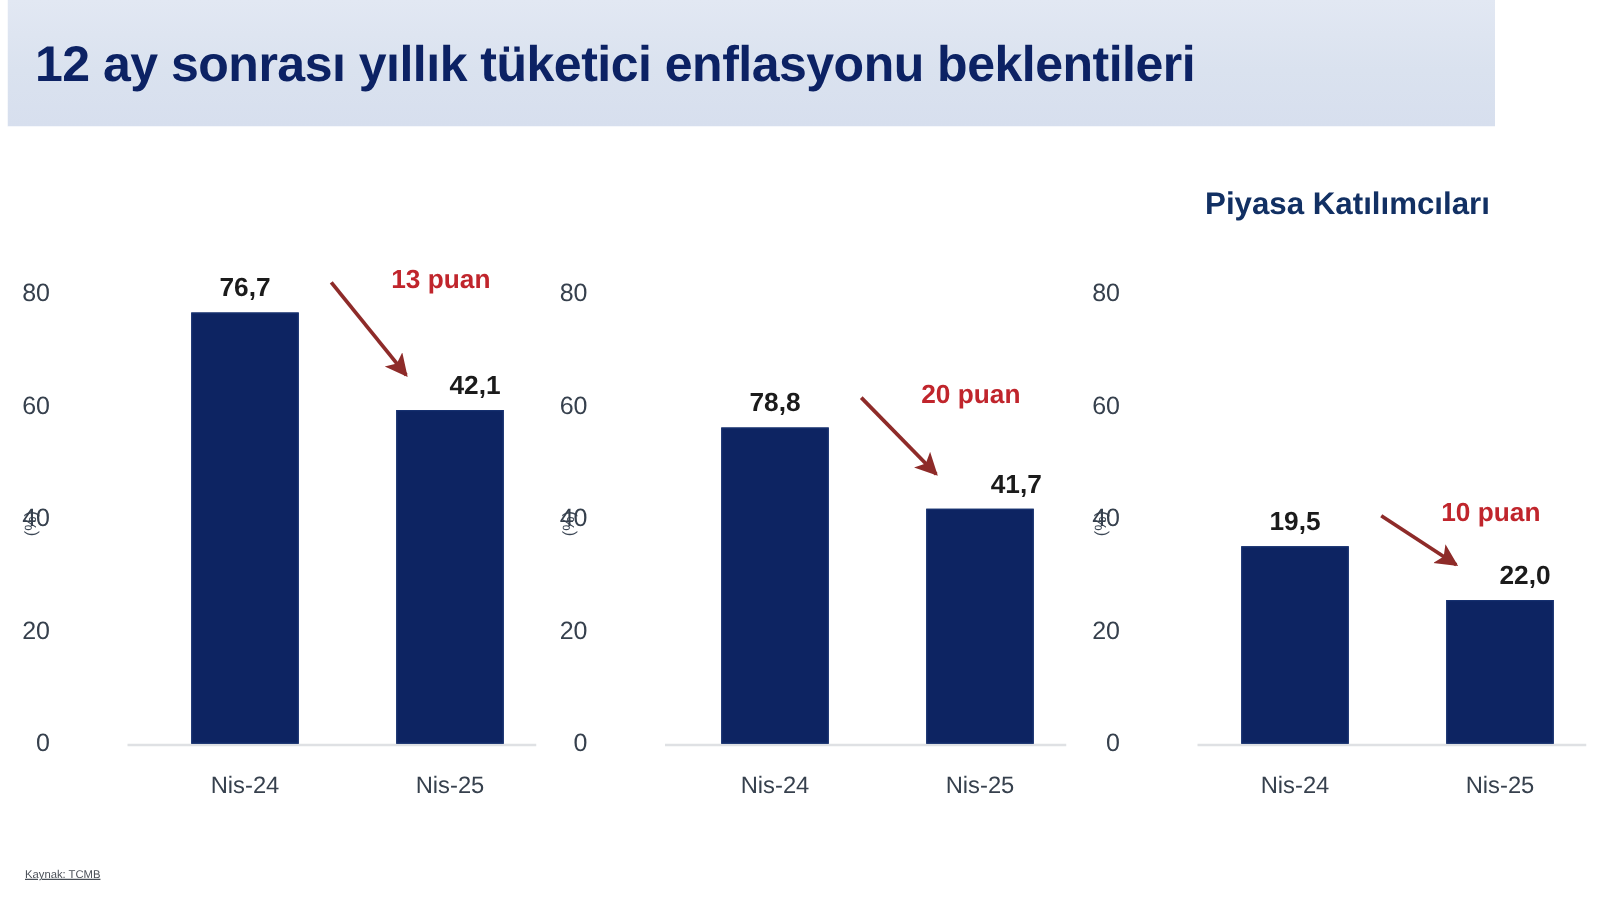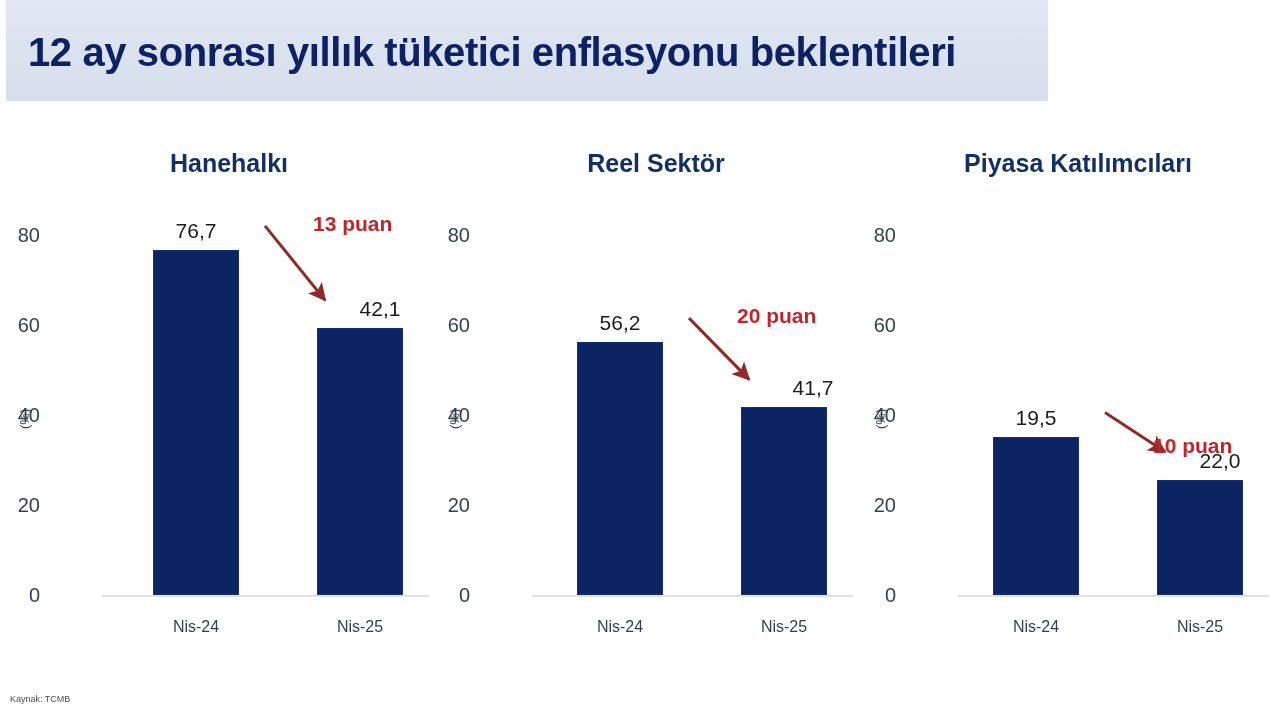--- a/index.html
+++ b/index.html
@@ -13,21 +13,21 @@
     font-family: "Liberation Sans", sans-serif;
     overflow: hidden;
     position: relative;
   }
 
   
   #title-banner {
     position: absolute;
     left: 0;
     top: 0;
-    width: 1048px;
+    width: 1196px;
     height: 101px;
     background: linear-gradient(to bottom, #e2e8f3 0%, #dae2ef 55%, #d7dfee 100%);
     box-sizing: border-box;
     border-left: 6px solid #ffffff;
   }
   #title-text {
     position: absolute;
     left: 22px;
     top: 29px;
     font-size: 40px;
@@ -105,29 +105,29 @@
   .bar {
     position: absolute;
     background: #0d2462;
     border: 1px solid #16306f;
     box-sizing: border-box;
   }
 
   .bar-value {
     position: absolute;
     font-size: 21px;
-    font-weight: normal;
+    font-weight: bold;
     color: #1b1b1b;
     white-space: nowrap;
     text-align: center;
   }
 
   .xtick {
     position: absolute;
-    font-size: 16px;
+    font-size: 19px;
     color: #36404d;
     white-space: nowrap;
     text-align: center;
   }
 
   .delta-label {
     position: absolute;
     font-size: 21px;
     font-weight: bold;
     color: #c0252c;
@@ -139,38 +139,38 @@
     left: 0;
     top: 0;
     width: 430px;
     height: 560px;
     pointer-events: none;
   }
 
   
   #source-note {
     position: absolute;
-    left: 10px;
+    left: 20px;
     top: 694px;
     font-size: 9px;
     color: #4a4f57;
     white-space: nowrap;
+    text-decoration: underline;
   }
 </style>
 </head>
 <body>
 
 <div id="title-banner">
   <div id="title-text">12 ay sonrası yıllık tüketici enflasyonu beklentileri</div>
 </div>
 
 <div id="charts-area">
 
   <div class="panel" id="panel-0">
-    <div class="panel-title">Hanehalkı</div>
     <div class="plot">
         <div class="axis-unit" style="left: 17px; top: 328px;">(%)</div>
         <div class="ytick" style="left: -6px; top: 484px;">0</div>
         <div class="ytick" style="left: -6px; top: 394px;">20</div>
         <div class="ytick" style="left: -6px; top: 304px;">40</div>
         <div class="ytick" style="left: -6px; top: 214px;">60</div>
         <div class="ytick" style="left: -6px; top: 124px;">80</div>
         <div class="baseline" style="left: 102px; top: 494px; width: 327px;"></div>
         <div class="bar" style="left: 153px; width: 86px; top: 148.85px; height: 345.15px;"></div>
         <div class="bar-value" style="left: 139px; width: 114px; top: 117.85px;">76,7</div>
@@ -184,31 +184,30 @@
               <path d="M0,0 L6,3 L0,6 L1.4,3 Z" fill="#8e2b29"></path>
             </marker>
           </defs>
           <line x1="265" y1="124.84999999999997" x2="325" y2="199.15000000000003" stroke="#8e2b29" stroke-width="3" marker-end="url(#ah0)"></line>
         </svg>
         <div class="delta-label" style="left: 313px; top: 110.85px;">13 puan</div>
       </div>
   </div>
 
   <div class="panel" id="panel-1">
-    <div class="panel-title">Reel Sektör</div>
     <div class="plot">
         <div class="axis-unit" style="left: 17px; top: 328px;">(%)</div>
         <div class="ytick" style="left: -6px; top: 484px;">0</div>
         <div class="ytick" style="left: -6px; top: 394px;">20</div>
         <div class="ytick" style="left: -6px; top: 304px;">40</div>
         <div class="ytick" style="left: -6px; top: 214px;">60</div>
         <div class="ytick" style="left: -6px; top: 124px;">80</div>
         <div class="baseline" style="left: 102px; top: 494px; width: 321px;"></div>
         <div class="bar" style="left: 147px; width: 86px; top: 241.1px; height: 252.9px;"></div>
-        <div class="bar-value" style="left: 133px; width: 114px; top: 210.1px;">56,2</div>
+        <div class="bar-value" style="left: 133px; width: 114px; top: 210.1px;">78,8</div>
         <div class="xtick" style="left: 125px; width: 130px; top: 517px;">Nis-24</div>
         <div class="bar" style="left: 311px; width: 86px; top: 306.35px; height: 187.65px;"></div>
         <div class="bar-value" style="left: 326px; width: 114px; top: 275.35px;">41,7</div>
         <div class="xtick" style="left: 289px; width: 130px; top: 517px;">Nis-25</div>
         <svg class="arrow-svg" viewBox="0 0 430 560">
           <defs>
             <marker id="ah1" markerWidth="7" markerHeight="7" refX="5.4" refY="3" orient="auto" markerUnits="strokeWidth">
               <path d="M0,0 L6,3 L0,6 L1.4,3 Z" fill="#8e2b29"></path>
             </marker>
           </defs>
@@ -235,19 +234,19 @@
         <div class="bar-value" style="left: 307px; width: 114px; top: 347.8px;">22,0</div>
         <div class="xtick" style="left: 279px; width: 130px; top: 517px;">Nis-25</div>
         <svg class="arrow-svg" viewBox="0 0 430 560">
           <defs>
             <marker id="ah2" markerWidth="7" markerHeight="7" refX="5.4" refY="3" orient="auto" markerUnits="strokeWidth">
               <path d="M0,0 L6,3 L0,6 L1.4,3 Z" fill="#8e2b29"></path>
             </marker>
           </defs>
           <line x1="249" y1="311.6" x2="309" y2="350.8" stroke="#8e2b29" stroke-width="3" marker-end="url(#ah2)"></line>
         </svg>
-        <div class="delta-label" style="left: 297px; top: 297.6px; margin-top: 35px;">10 puan</div>
+        <div class="delta-label" style="left: 297px; top: 297.6px;">10 puan</div>
       </div>
   </div>
 
 </div>
 
 <div id="source-note">Kaynak: TCMB</div>
 
 </body></html>

